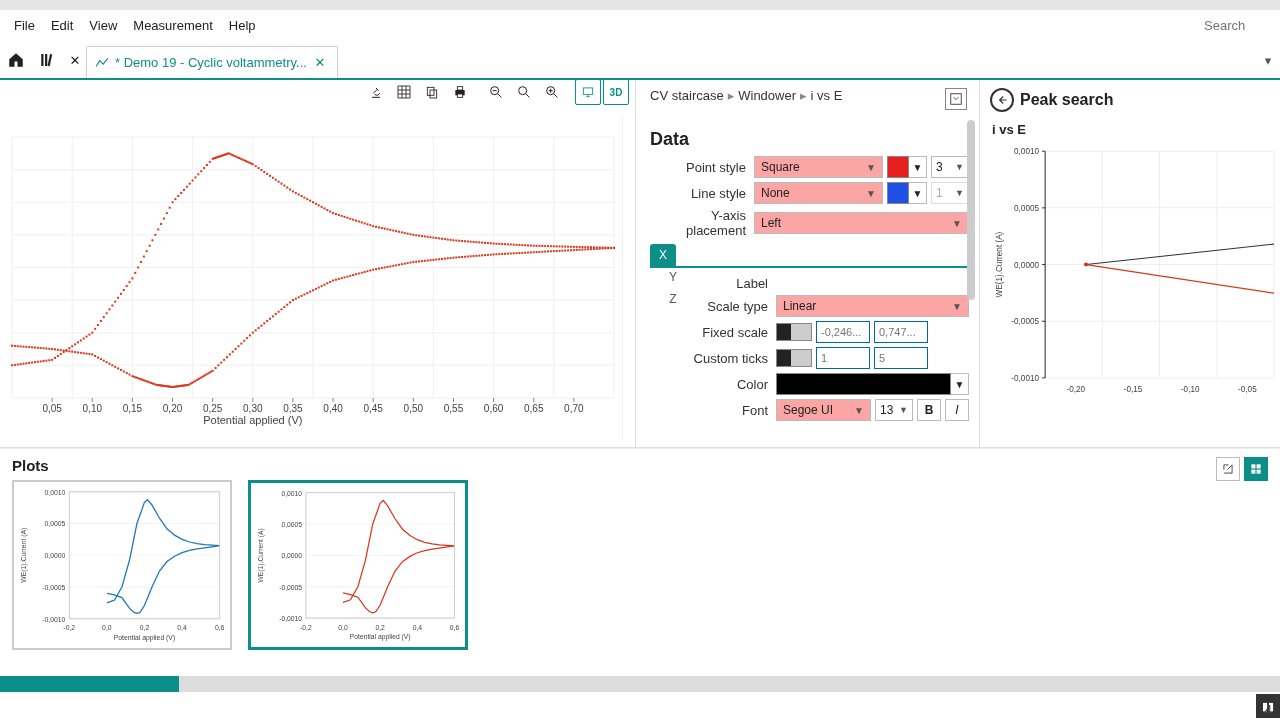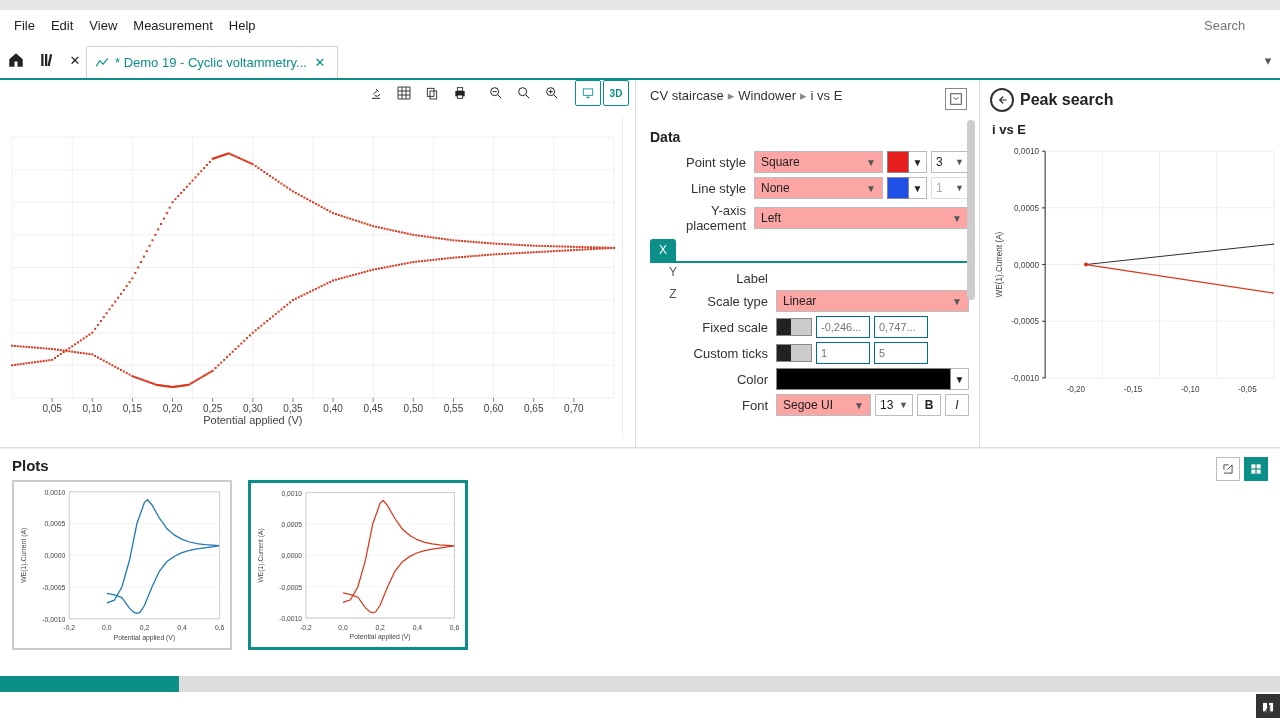--- a/index.html
+++ b/index.html
@@ -19,32 +19,32 @@
 .tabstrip .iconbtn { width:32px; display:flex; align-items:center; justify-content:center; cursor:pointer; }
 .tabstrip .iconbtn.small { width:22px; }
 .tabstrip .tab { display:flex; align-items:center; padding:0 10px 0 8px; border:1px solid #d0d0d0; border-bottom:none; margin-top:4px; background:#fff; gap:6px; border-radius:2px 2px 0 0; }
 .tabstrip .tab span { color:#0b8f88; font-size:13px; }
 .tabstrip .close { width:14px; height:14px; display:flex; align-items:center; justify-content:center; color:#555; cursor:pointer; }
 .tabstrip .expand { margin-left:auto; width:24px; display:flex; align-items:center; justify-content:center; color:#555; cursor:pointer; }
 
 
 .main { display:flex; height:368px; border-bottom:1px solid #ddd; }
 .plot-pane { flex:0 0 636px; border-right:1px solid #ddd; display:flex; flex-direction:column; position:relative; }
-.plot-toolbar { height:36px; display:flex; align-items:flex-start; justify-content:flex-end; gap:2px; padding:0 6px; }
+.plot-toolbar { height:36px; display:flex; align-items:flex-end; justify-content:flex-end; gap:2px; padding:11px 6px; }
 .plot-toolbar .tbtn { width:26px; height:26px; display:flex; align-items:center; justify-content:center; cursor:pointer; }
 .plot-toolbar .tbtn.boxed { border:1px solid #0b8f88; color:#0b8f88; font-size:10px; font-weight:bold; border-radius:2px; }
 .plot-toolbar .sep { width:6px; }
 .plot-canvas { flex:1; position:relative; margin:0 12px 8px 4px; border-right:1px solid #eee; }
 .plot-canvas svg { width:100%; height:100%; }
 
 .props-pane { flex:0 0 344px; border-right:1px solid #ddd; padding:8px 10px 0 14px; position:relative; overflow:hidden; }
 .props-pane h3 { font-size:16px; font-weight:600; margin-bottom:4px; }
 .props-pane .crumb { font-size:13px; color:#333; margin-bottom:26px; }
 .props-pane .crumb .sep { color:#888; padding:0 4px; }
-.props-pane h4 { font-size:14px; font-weight:600; margin:6px 0; }
+.props-pane h4 { font-size:18px; font-weight:600; margin:6px 0; }
 .prop-row { display:flex; align-items:center; margin-bottom:4px; font-size:13px; }
 .prop-row .lbl { flex:0 0 104px; text-align:right; padding-right:8px; color:#333; }
 .prop-row .sel { flex:1; height:22px; border:1px solid #bbb; background:#fca5a5; display:flex; align-items:center; padding:0 6px; position:relative; font-size:12px; }
 .prop-row .sel .caret { margin-left:auto; font-size:10px; color:#555; }
 .prop-row .swatch { width:22px; height:22px; border:1px solid #888; margin-left:4px; }
 .prop-row .swatch.red { background:#e61e1e; }
 .prop-row .swatch.blue { background:#1e50e6; }
 .prop-row .swatch.black { background:#000; flex:1; }
 .prop-row .mini-sel { width:18px; height:22px; border:1px solid #bbb; display:flex; align-items:center; justify-content:center; font-size:10px; margin-left:0; border-left:none; }
 .prop-row .num { width:38px; height:22px; border:1px solid #bbb; display:flex; align-items:center; justify-content:space-between; padding:0 4px; font-size:12px; margin-left:4px; }

